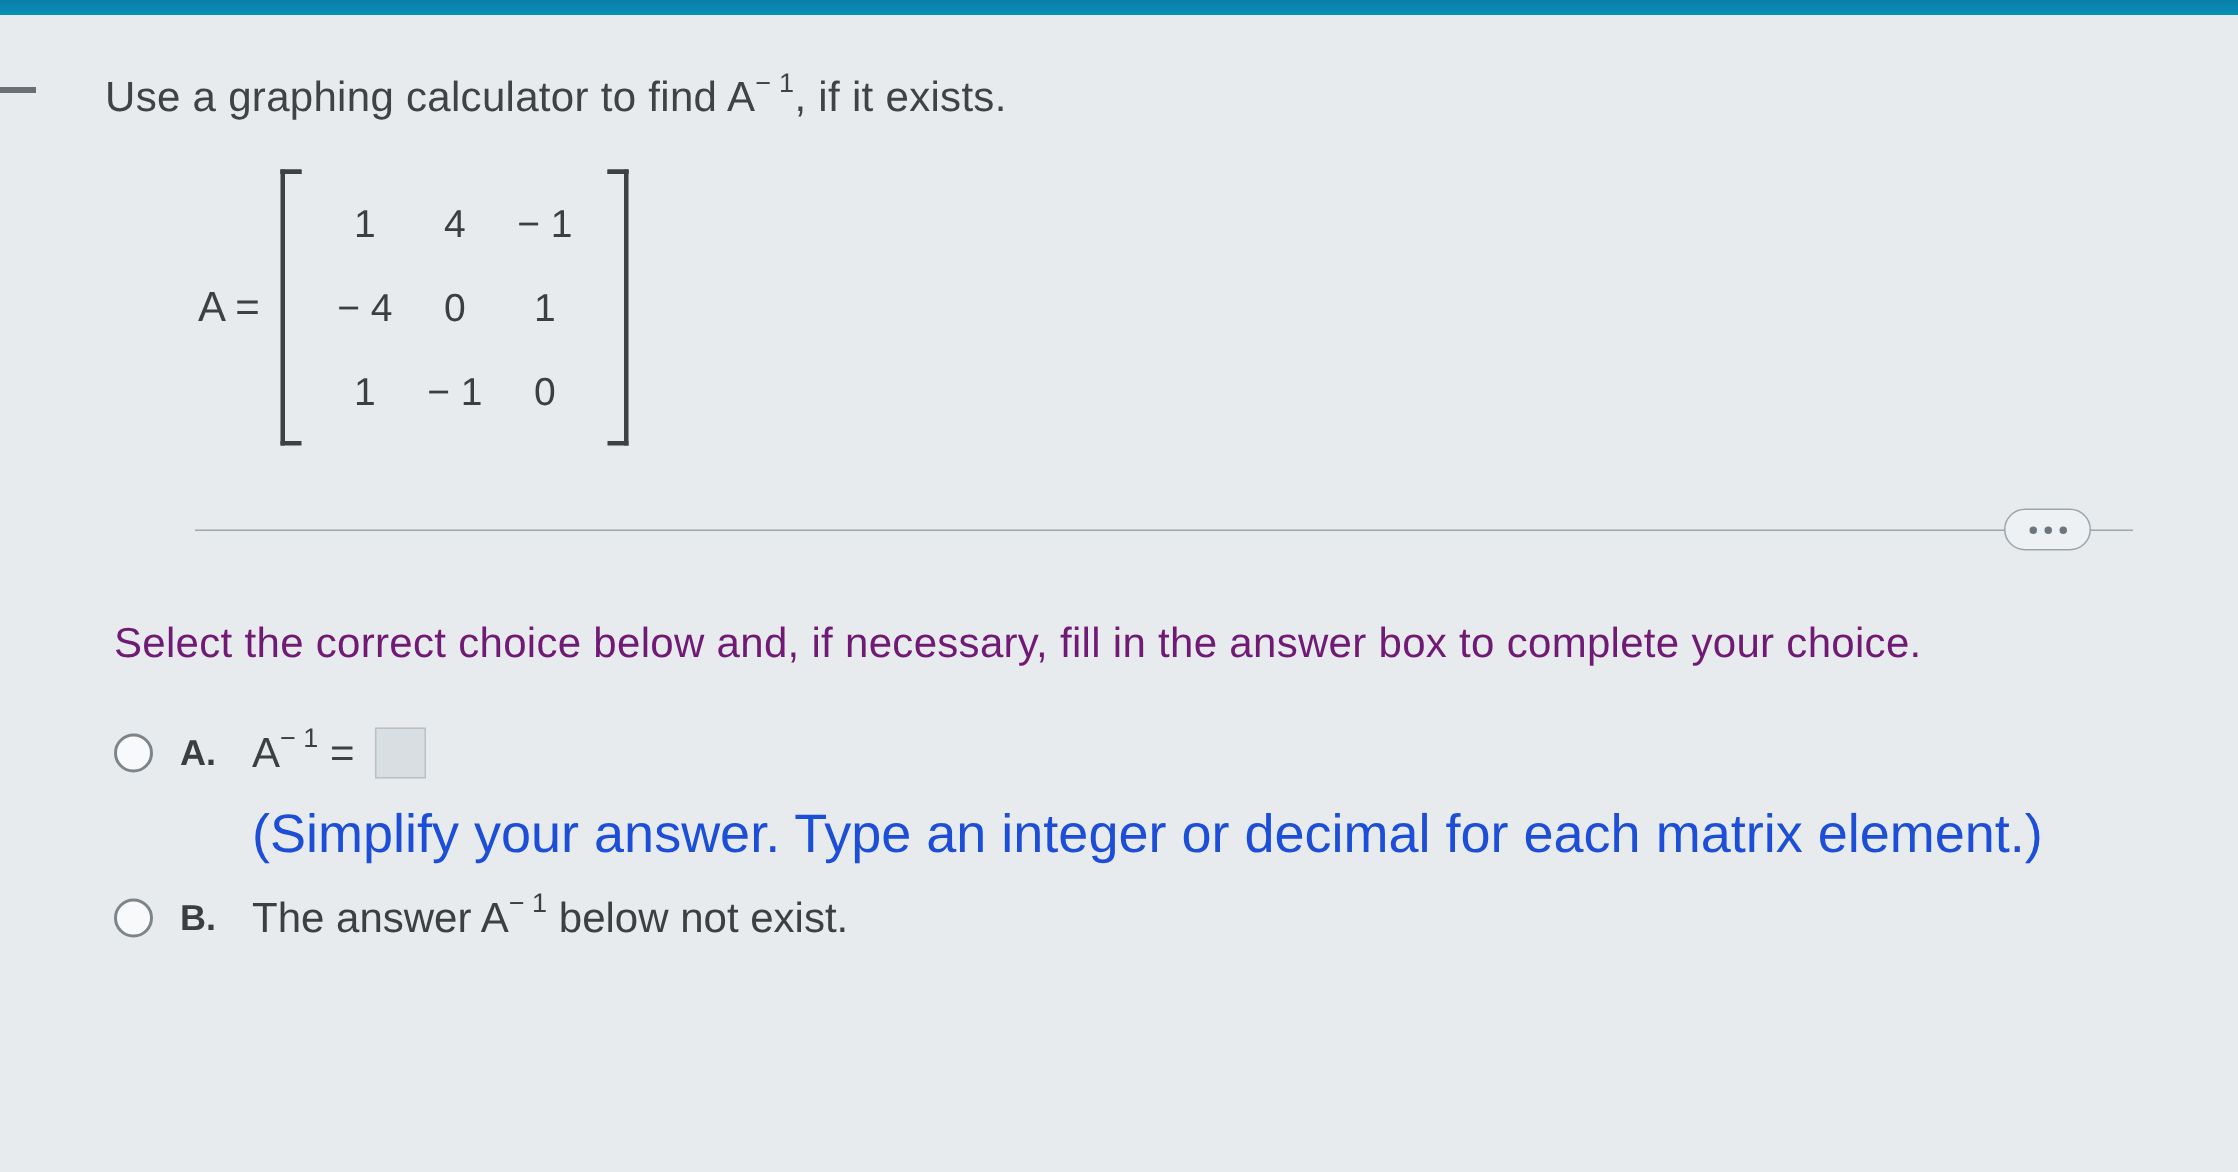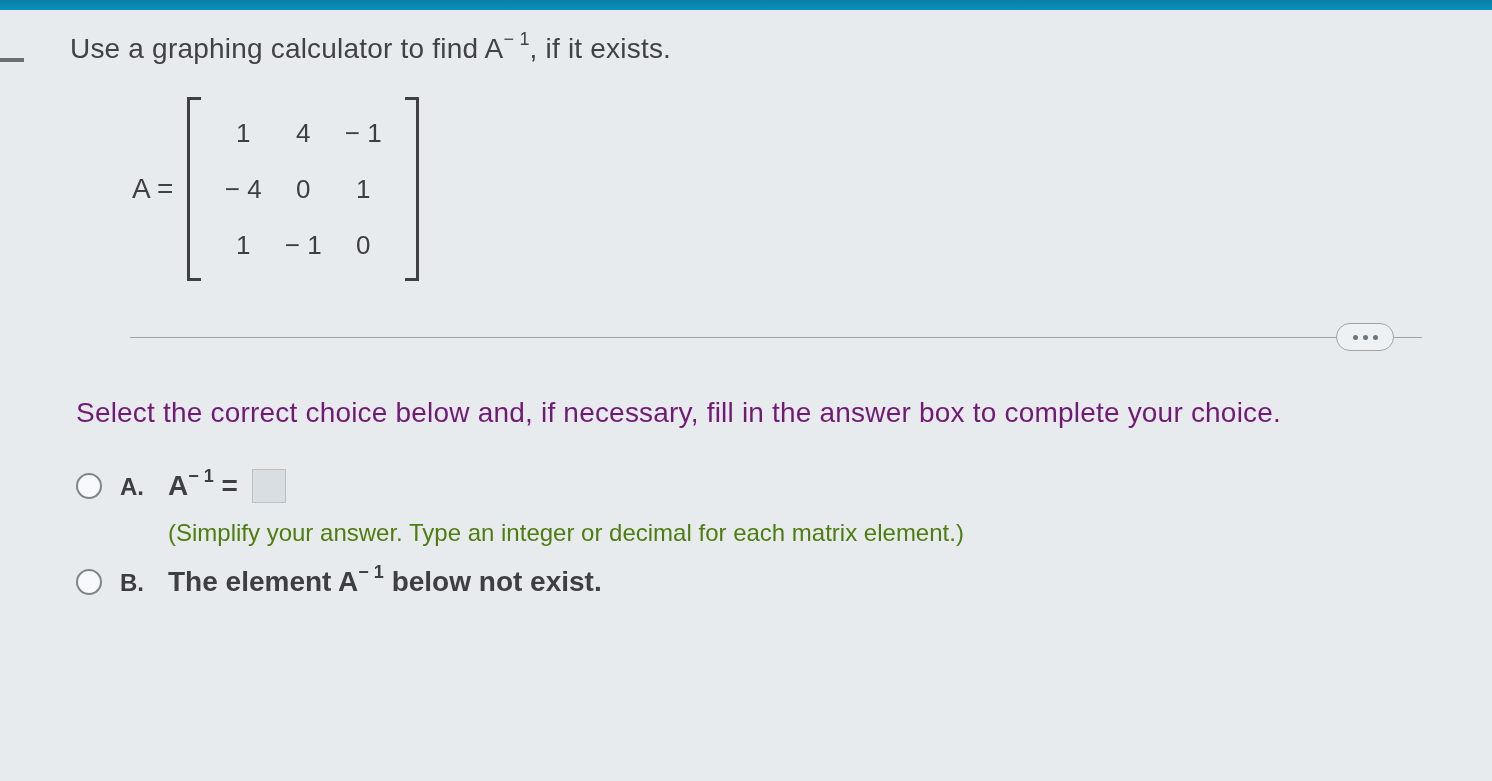--- a/index.html
+++ b/index.html
@@ -10,21 +10,21 @@
     color: #3a3c3e;
     position: relative;
     overflow: hidden;
   }
   .top-bar {
     height: 10px;
     background: linear-gradient(to bottom, #0a7ea8, #0891b8);
     width: 100%;
   }
   .content {
-    padding: 22px 70px 0 70px;
+    padding: 38px 70px 0 70px;
   }
   .question-line {
     font-size: 28px;
     color: #404244;
     letter-spacing: 0.2px;
   }
   .sup {
     font-size: 18px;
     vertical-align: super;
     position: relative;
@@ -141,36 +141,35 @@
     font-size: 24px;
     font-weight: bold;
     color: #3b3d3f;
     width: 30px;
     margin-top: 4px;
     flex: none;
   }
   .cbody {
     font-size: 28px;
     color: #3d3f41;
-    font-weight: bold;
   }
   .ans-box {
     display: inline-block;
     width: 34px;
     height: 34px;
     background: #d9dee2;
     border: 1px solid #b9c1c7;
     vertical-align: middle;
     margin-left: 6px;
     position: relative;
     top: -2px;
   }
   .hint {
-    font-size: 24px;
-    color: #4d7c0f;
+    font-size: 36px;
+    color: #1d4ed8;
     margin-top: 14px;
   }
   .left-margin-dash {
     position: absolute;
     left: 0;
     top: 58px;
     width: 24px;
     height: 4px;
     background: #6a6f73;
   }
@@ -233,19 +232,19 @@
           <span>A</span><span class="sup">− 1</span><span> = </span><span class="ans-box"></span>
         </div>
         <div class="hint">(Simplify your answer. Type an integer or decimal for each matrix element.)</div>
       </div>
     </div>
 
     <div class="choice">
       <div class="radio"></div>
       <div class="clabel">B.</div>
       <div class="cbody">
-        <span>The element A</span><span class="sup">− 1</span><span> below not exist.</span>
+        <span>The answer A</span><span class="sup">− 1</span><span> below not exist.</span>
       </div>
     </div>
 
   </div>
 
 </div>
 
 </body></html>

